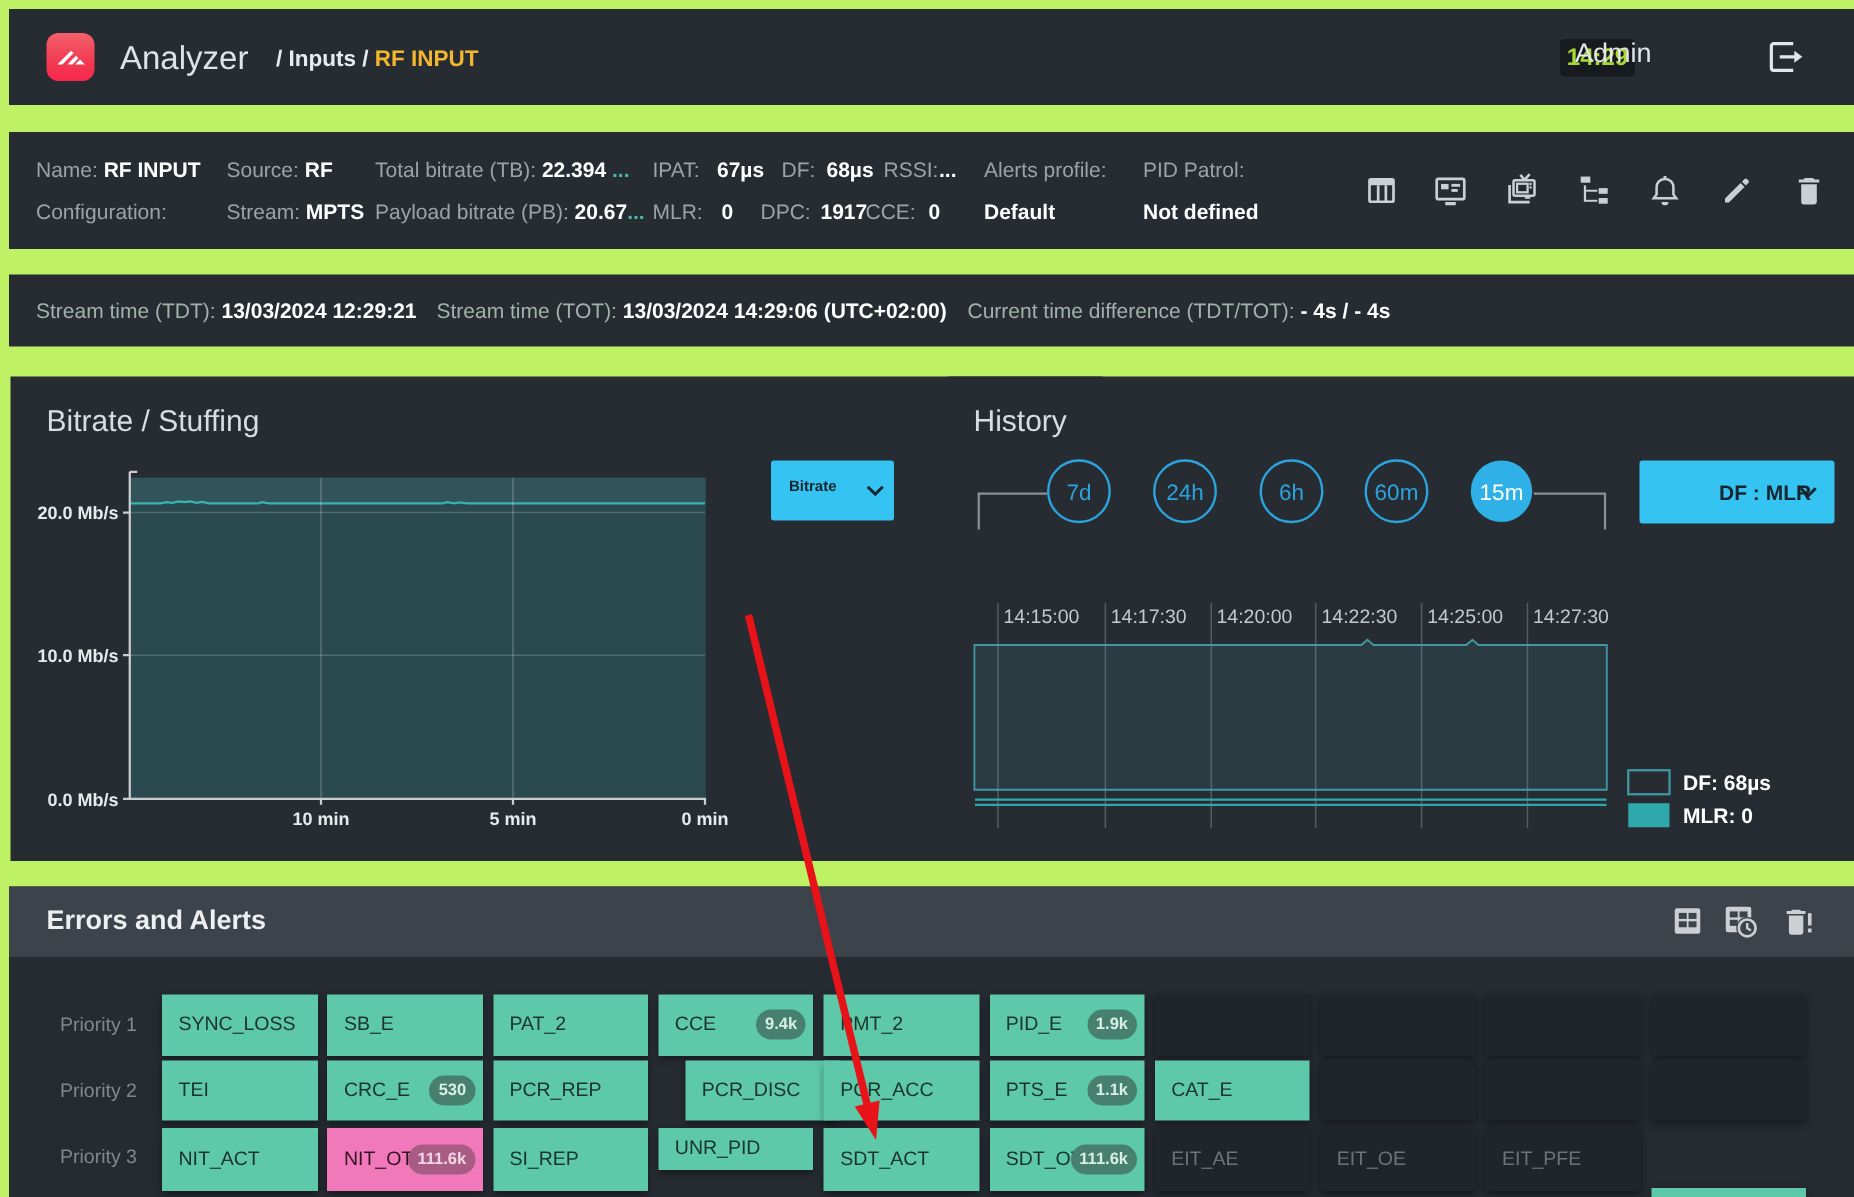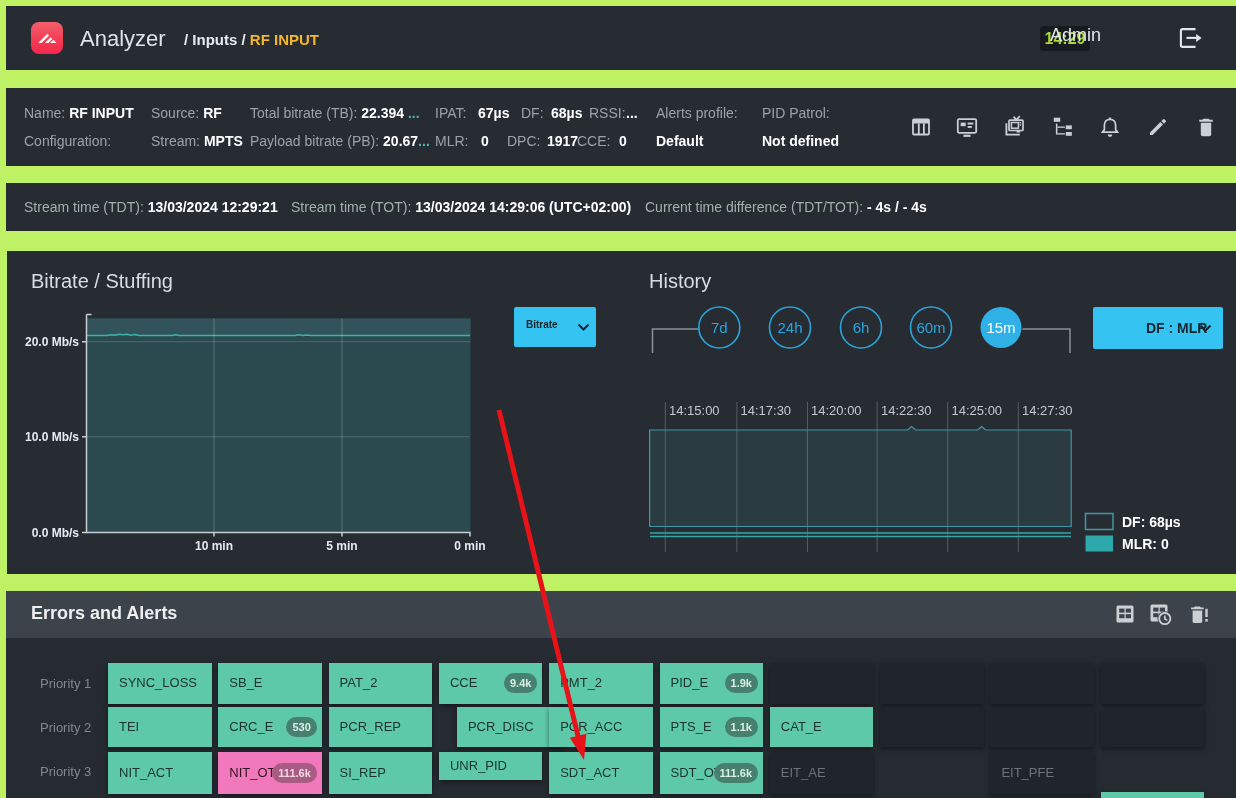--- a/index.html
+++ b/index.html
@@ -313,20 +313,23 @@
       <div class="cell cg" style="left:543.2px; top:113.5px; height:42px;">
           <span class="t">SDT_ACT</span>
         </div>
       <div class="cell cg" style="left:653.5px; top:113.5px; height:42px;">
           <span class="t">SDT_OTH</span>
           <span class="badge bg-g">111.6k</span>
         </div>
       <div class="cell cd" style="left:763.8px; top:113.5px; height:42px;">
           <span class="t">EIT_AE</span>
         </div>
+      <div class="cell cd" style="left:874.1px; top:113.5px; height:42px;">
+          <span class="t">EIT_OE</span>
+        </div>
       <div class="cell cd" style="left:984.4px; top:113.5px; height:42px;">
           <span class="t">EIT_PFE</span>
         </div>
       <div class="cell cg" style="left:1094.7px;top:113.5px; height:42px;margin-top:40px;">
           <span class="t">TDT_E</span>
         </div>
     </div>
   </div>
 
   <svg class="abs" style="left:0; top:0; pointer-events:none;" width="1236" height="798" viewBox="0 0 1236 798">

